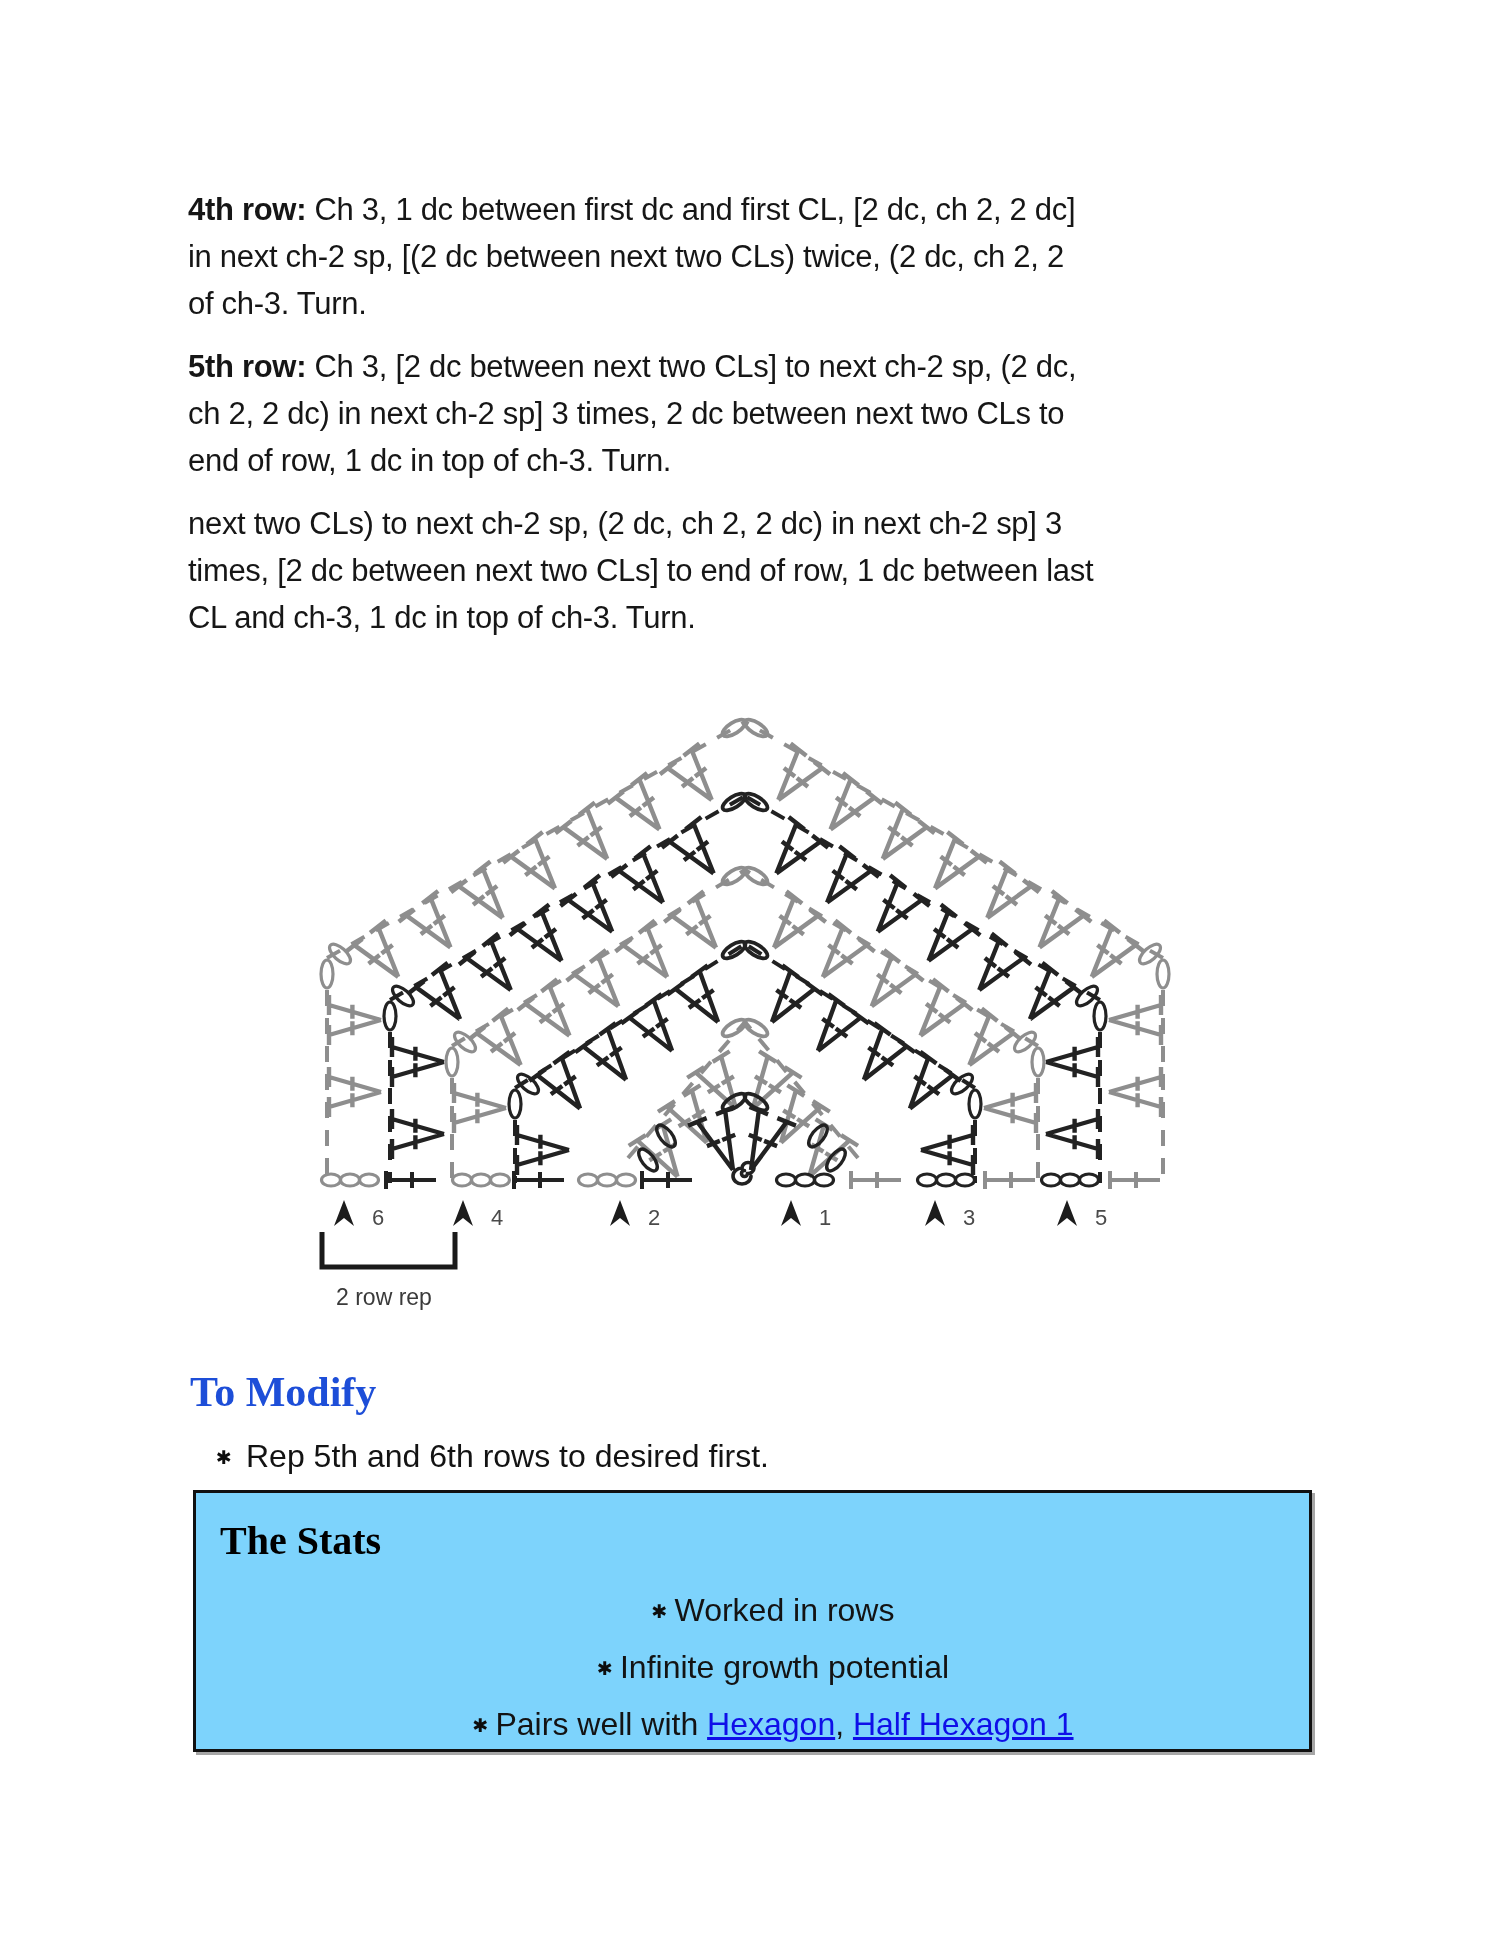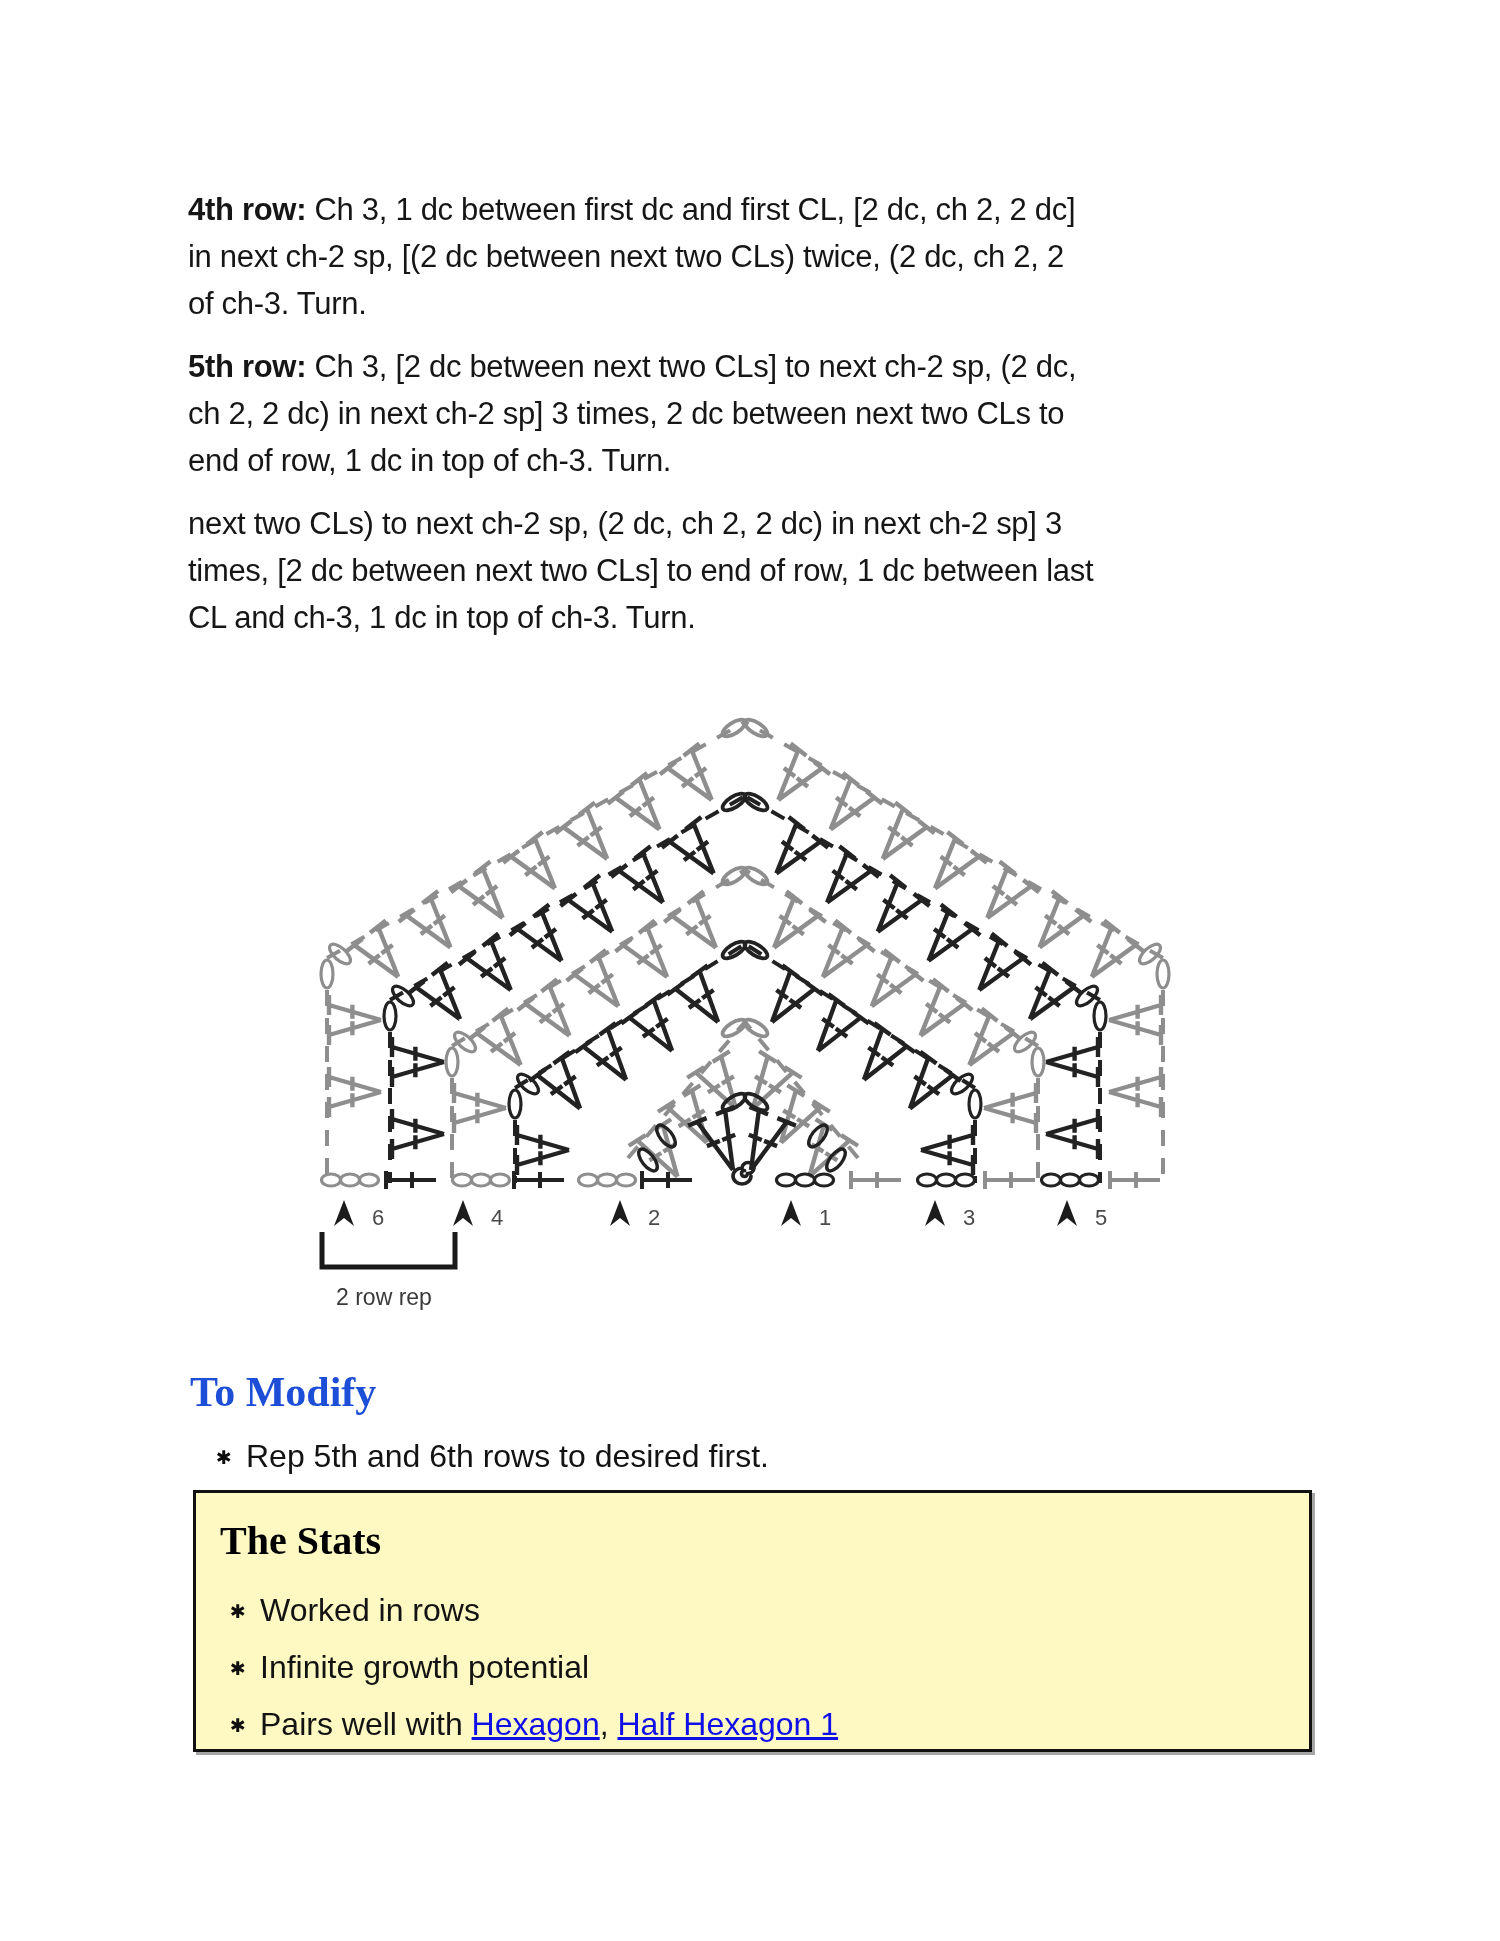--- a/index.html
+++ b/index.html
@@ -25,28 +25,28 @@
     position:absolute;left:216px;top:1438px;font-size:32px;color:#131313;
     white-space:nowrap;
   }
   .bullet-glyph{
     display:inline-block;width:30px;font-size:19px;color:#0d0d0d;
     transform:translateY(-3px);
   }
   .stats-box{
     position:absolute;left:193px;top:1490px;width:1113px;height:256px;
     border:3px solid #111;box-shadow:3px 3px 0 rgba(0,0,0,0.35);
-    background:#fef9c3;
+    background:#7dd3fc;
   }
   .stats-title{
     font-family:"Liberation Serif","DejaVu Serif",serif;
     font-weight:bold;font-size:40px;color:#000;
     margin:24px 0 0 24px;
   }
-  .stats-list{margin:20px 0 0 34px;}
+  .stats-list{margin:20px 0 0 34px;text-align:center;}
   .stats-item{font-size:32px;line-height:53px;color:#131313;white-space:nowrap;}
   .stats-item a{color:#0f0fe8;text-decoration:underline;cursor:pointer;}
 </style>
 </head>
 <body>
 
 <div class="text-block" id="instructions">
     <div class="para">
       <div class="ln"><b>4th row: </b>Ch 3, 1 dc between first dc and first CL, [2 dc, ch 2, 2 dc]</div>
       <div class="ln">in next ch-2 sp, [(2 dc between next two CLs) twice, (2 dc, ch 2, 2</div>

